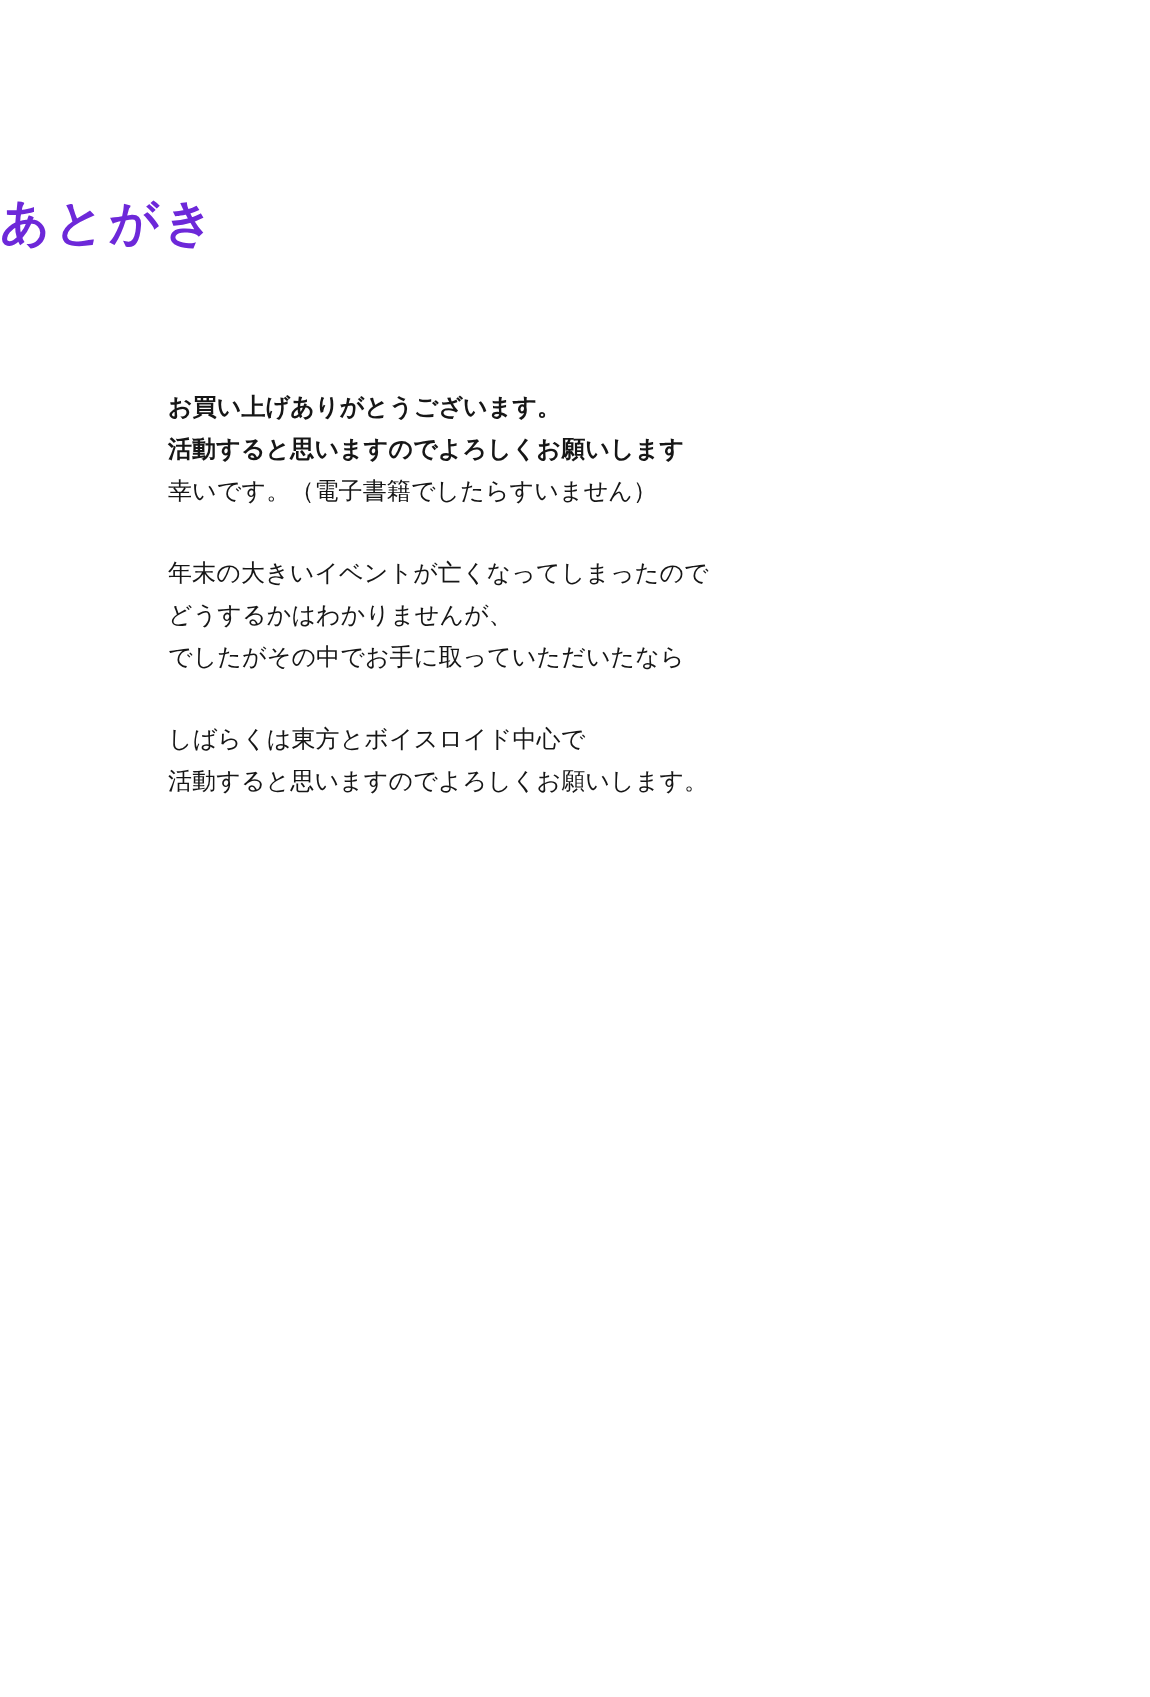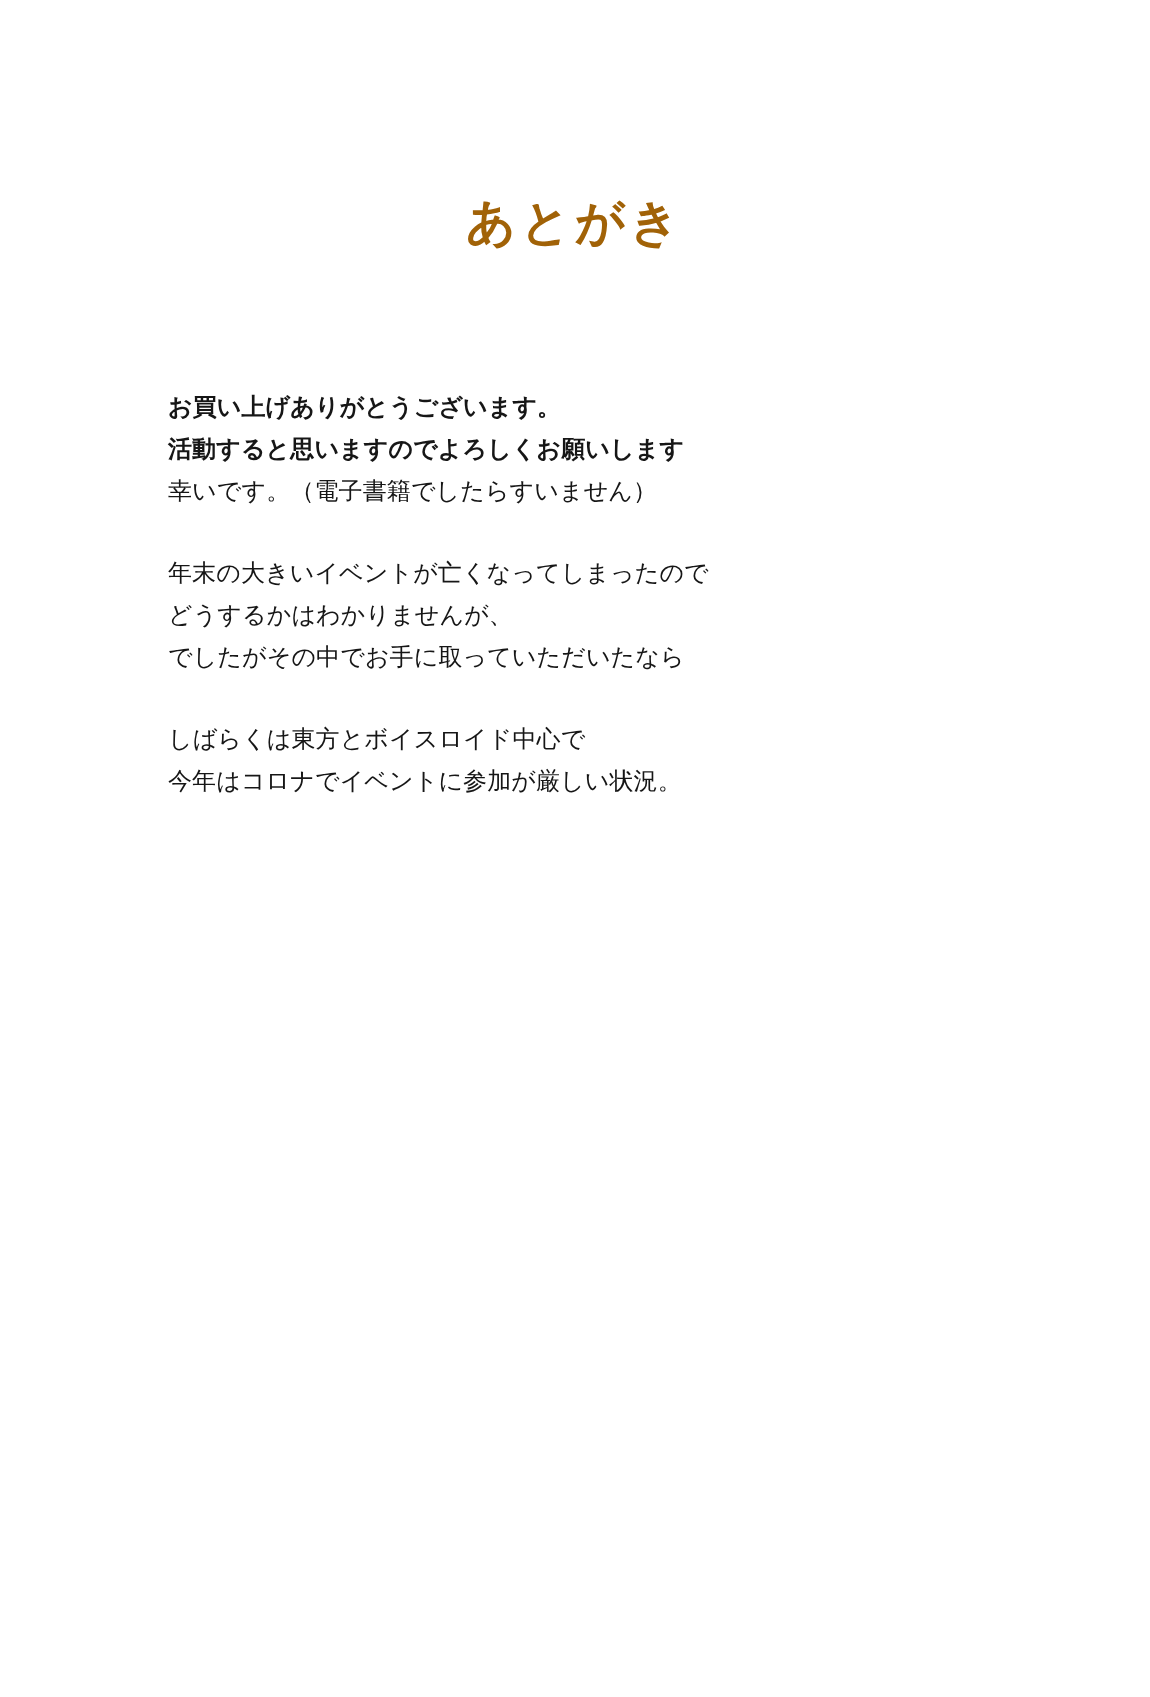--- a/index.html
+++ b/index.html
@@ -18,25 +18,25 @@
     position: relative;
     width: 1150px;
     height: 1697px;
     box-sizing: border-box;
   }
   .afterword-title {
     position: absolute;
     top: 190px;
     left: 0;
     width: 1150px;
-    text-align: center;
+    text-align: left;
     font-size: 49px;
     font-weight: 700;
     letter-spacing: 0.09em;
-    color: #a16207;
+    color: #6d28d9;
     font-family: "DejaVu Sans", sans-serif;
   }
   .body-block {
     position: absolute;
     left: 168px;
     top: 386px;
     width: 880px;
   }
   .para {
     margin: 0 0 40px 0;
@@ -71,17 +71,17 @@
     </div>
 
     <div class="para">
       <div class="line">年末の大きいイベントが亡くなってしまったので</div>
       <div class="line">どうするかはわかりませんが、</div>
       <div class="line">でしたがその中でお手に取っていただいたなら</div>
     </div>
 
     <div class="para">
       <div class="line">しばらくは東方とボイスロイド中心で</div>
-      <div class="line">今年はコロナでイベントに参加が厳しい状況。</div>
+      <div class="line">活動すると思いますのでよろしくお願いします。</div>
     </div>
 
   </div>
 </div>
 
 </body></html>

